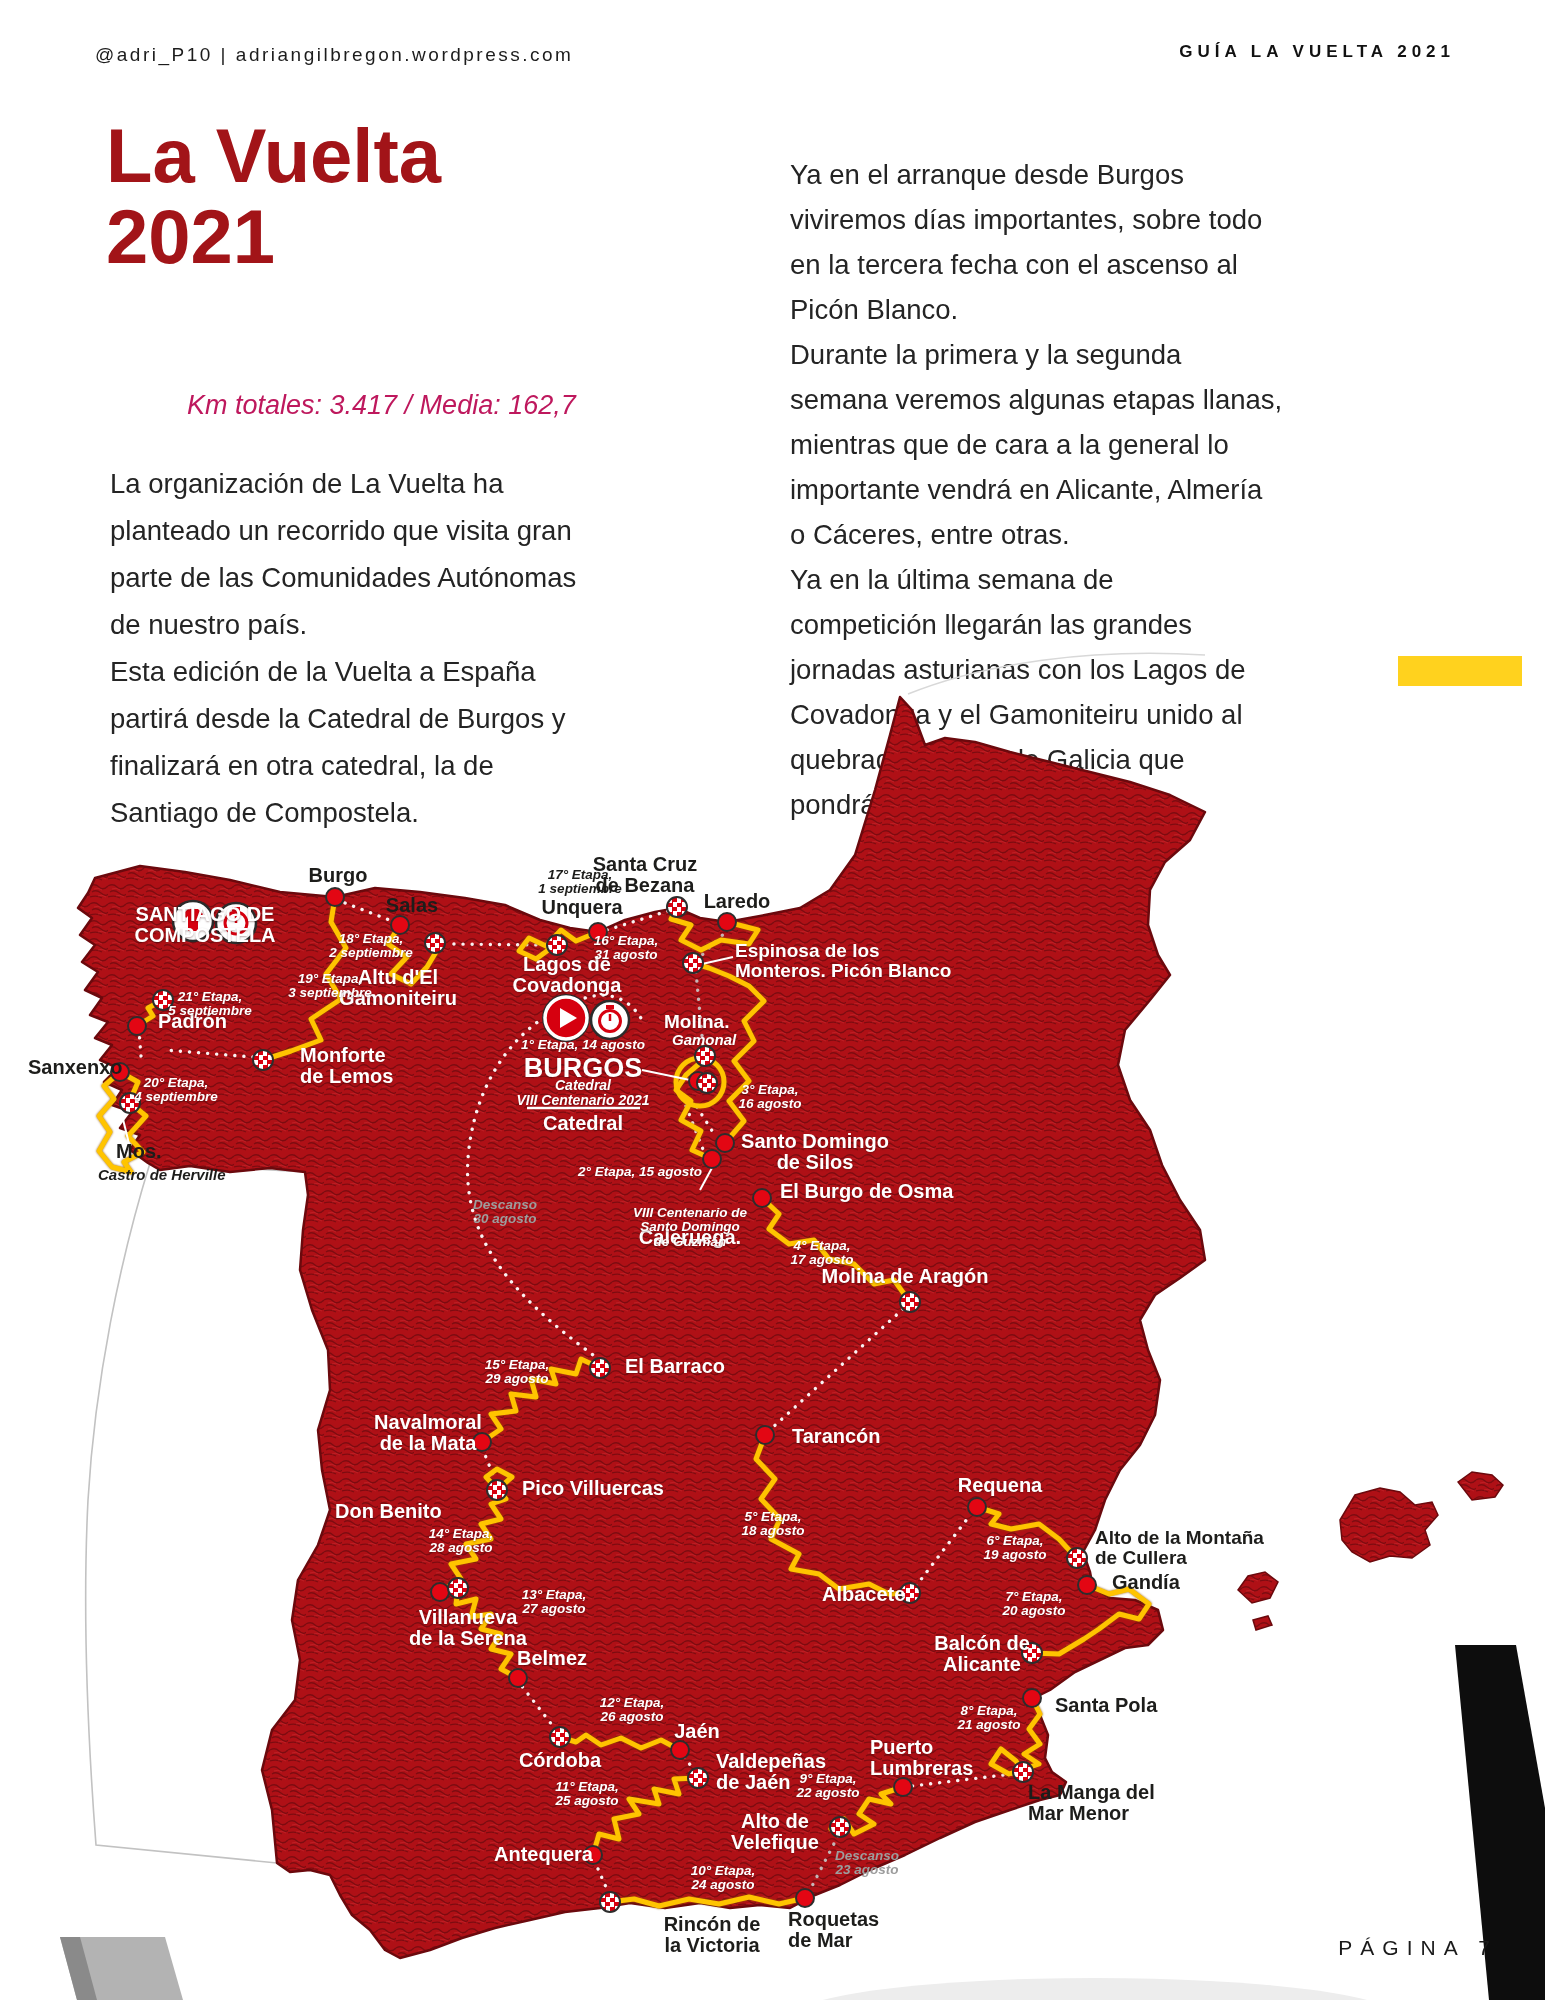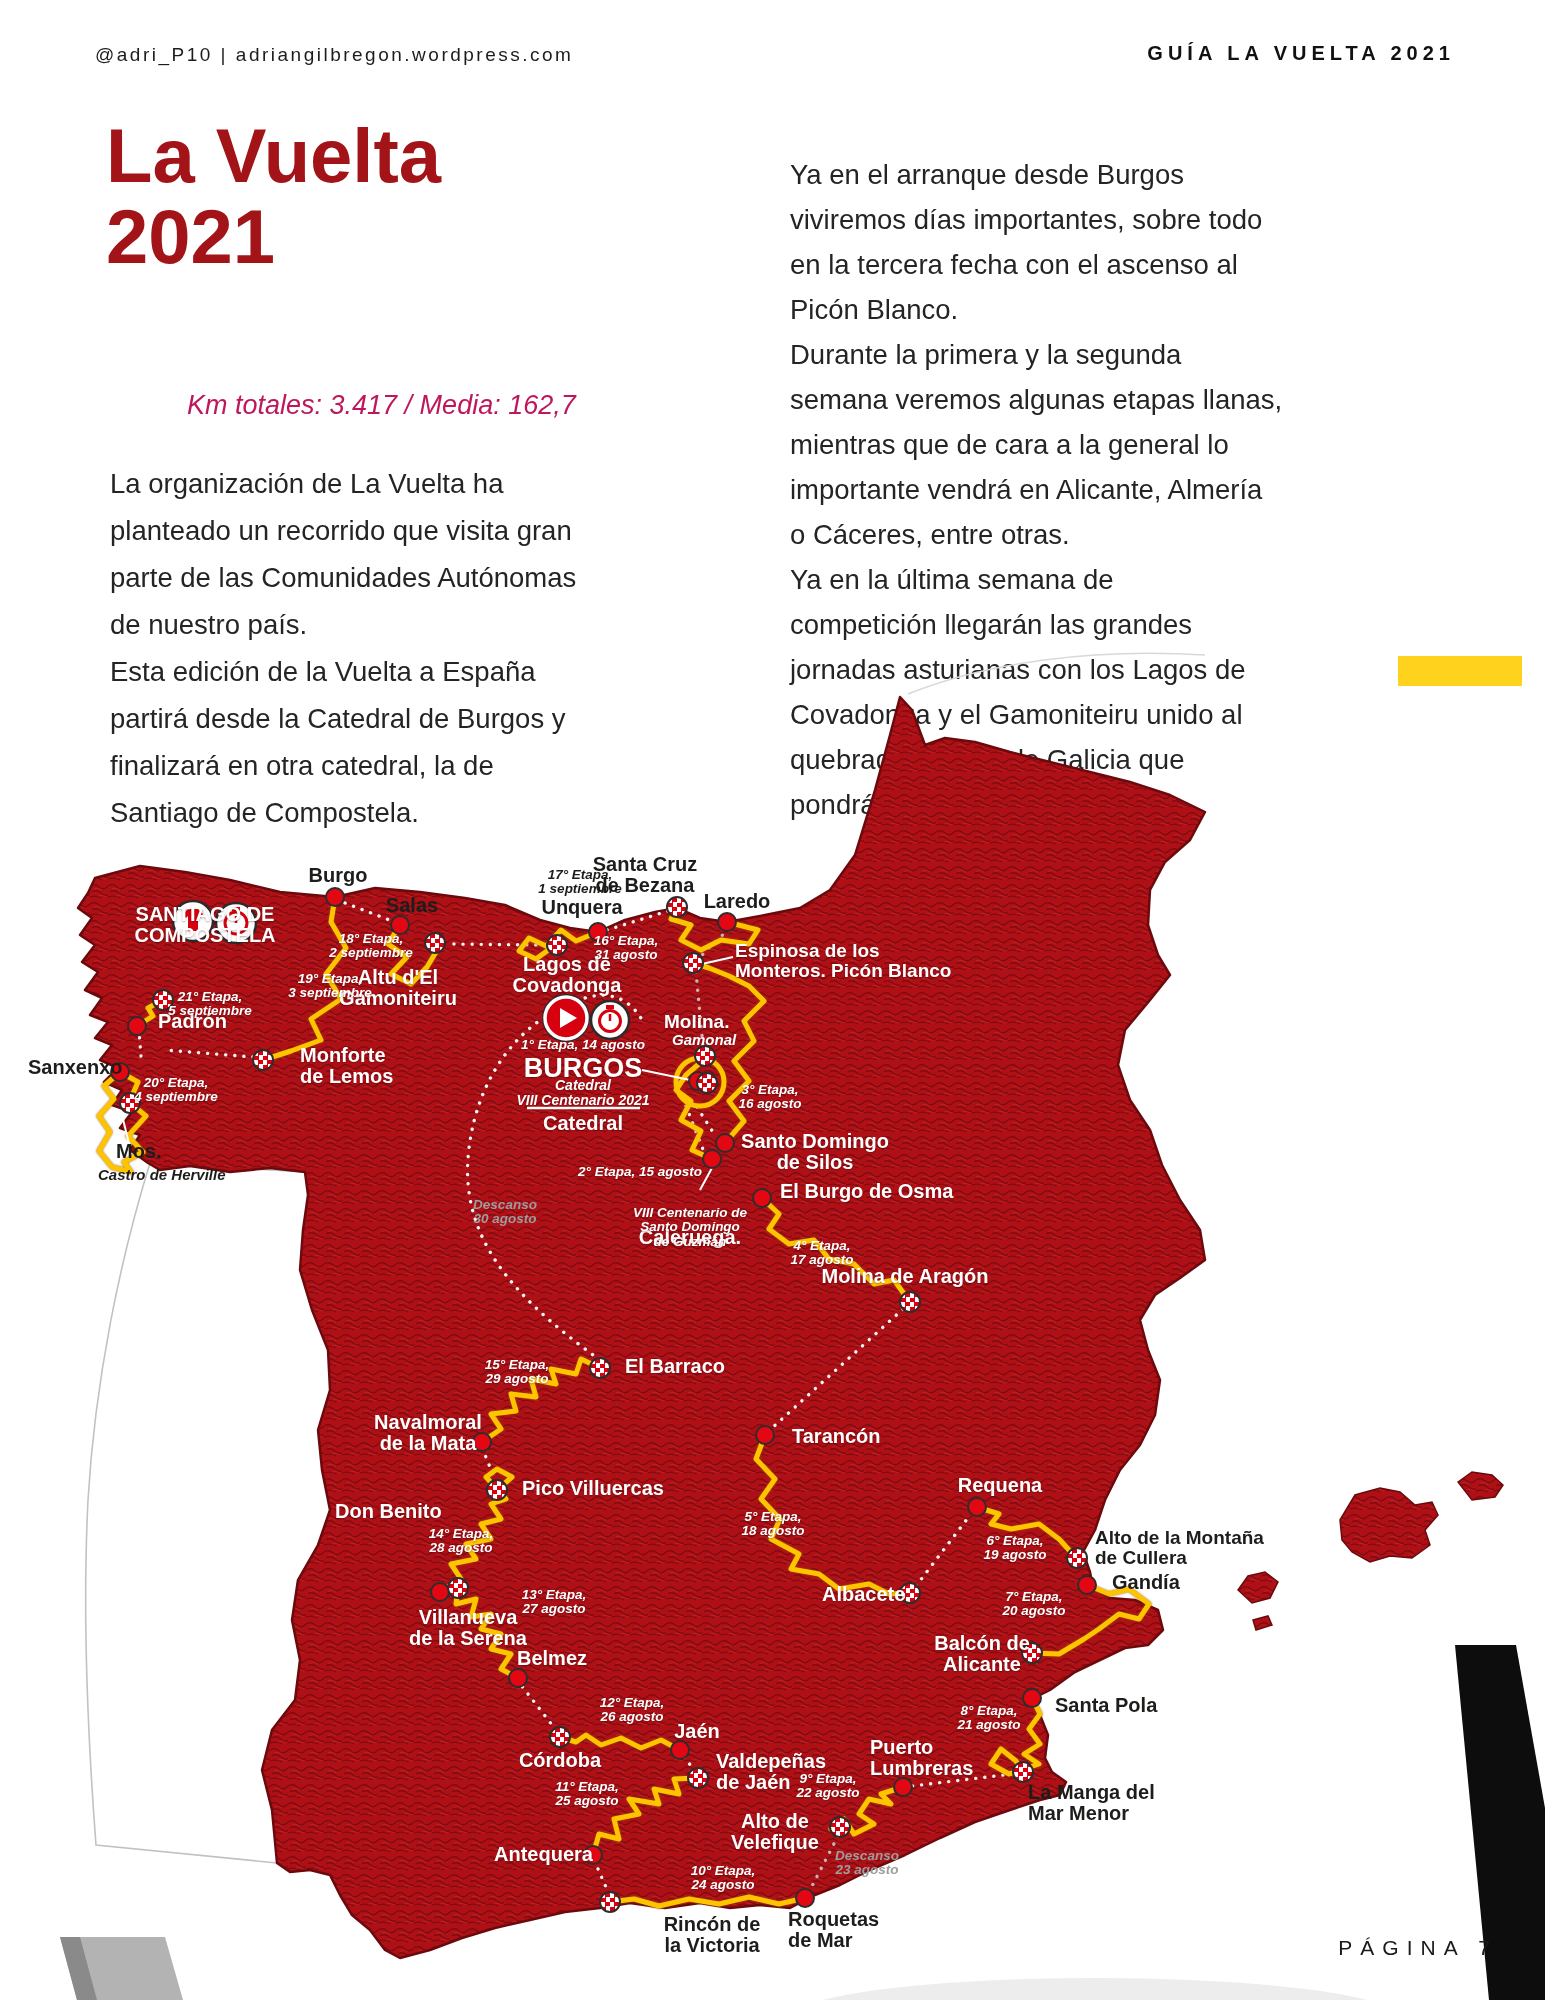--- a/index.html
+++ b/index.html
@@ -1,20 +1,20 @@
 <!DOCTYPE html>
 <html><head>
 <meta charset="utf-8">
 <style>
   html,body{margin:0;padding:0;background:#fff;}
   #page{position:relative;width:1545px;height:2000px;background:#fff;overflow:hidden;
         font-family:"Liberation Sans",sans-serif;color:#1f1f1f;}
   .abs{position:absolute;}
   #hdr-left{left:95px;top:44px;font-size:19px;letter-spacing:2.5px;color:#1c1c1c;}
-  #hdr-right{right:90px;top:42px;font-size:20px;font-weight:700;letter-spacing:5px;color:#111;}
+  #hdr-right{right:90px;top:42px;font-size:17px;font-weight:700;letter-spacing:5px;color:#111;}
   #page-title{left:106px;top:116px;font-size:76px;line-height:1.06;font-weight:800;
               color:#A21418;white-space:pre-line;letter-spacing:0px;}
   #stats{left:187px;top:390px;font-size:27px;font-style:italic;color:#be185d;}
   .par{font-size:27.5px;line-height:47px;white-space:pre-line;color:#242424;}
   #par-left{left:110px;top:460px;width:560px;}
   #par-right{left:790px;top:152px;width:610px;line-height:45px;}
   #map-svg{left:0;top:0;}
   #map-layer{left:0;top:0;width:1545px;height:2000px;pointer-events:none;}
   .lbl{position:absolute;font-weight:800;color:#fff;transform:translate(-50%,-50%);
        text-align:center;white-space:pre-line;font-size:19px;line-height:1.07;

